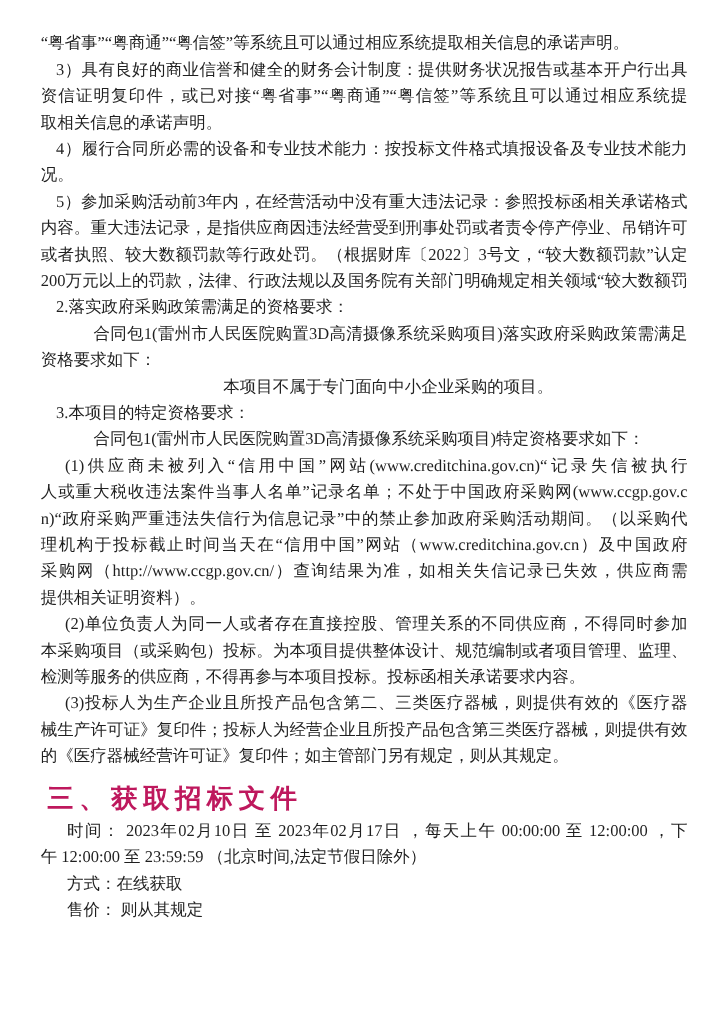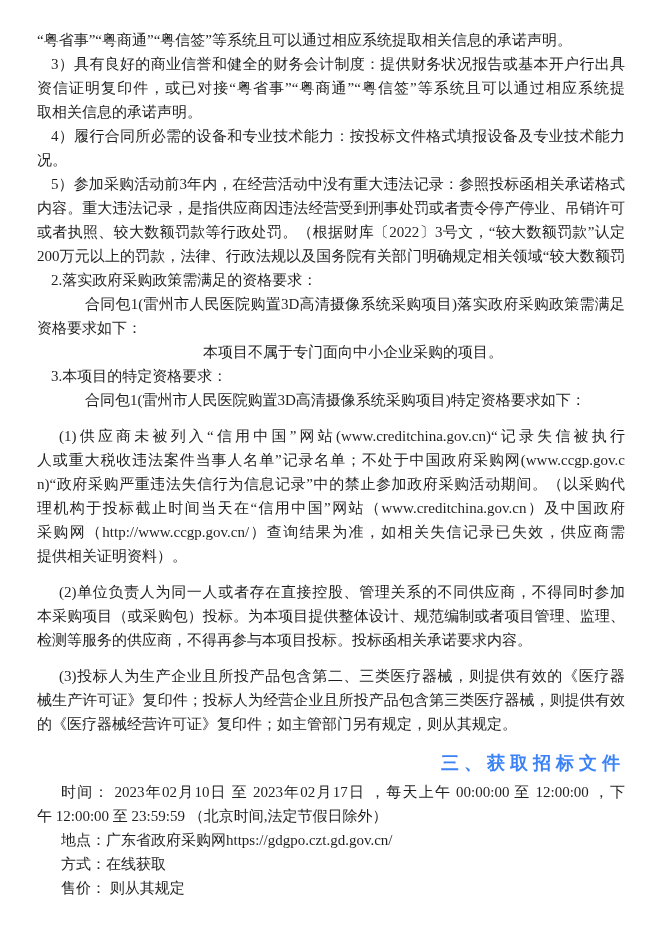--- a/index.html
+++ b/index.html
@@ -18,35 +18,34 @@
     font-size: 15px;
     line-height: 24px;
     height: 24px;
     overflow: hidden;
     white-space: normal;
     text-align: left;
   }
   
   .j { text-align: justify; text-align-last: justify; }
   .i1 { padding-left: 14px; }  
-  .i2 { padding-left: 22px; margin-top: 12px; }  
+  .i2 { padding-left: 22px; }  
   .i3 { padding-left: 48px; }  
   .i4 { padding-left: 44px; text-align: center; }  
   .i5 { padding-left: 24px; }  
   .heading {
-    font-size: 18px;
+    font-size: 24px;
     font-weight: 700;
     letter-spacing: 5px;
     line-height: 26px;
     height: 26px;
     margin: 14px 0 4px 0;
     padding-left: 6px;
     overflow: hidden;
-    color: #3b82f6;
-    text-align: right;
+    color: #be185d;
   }
 </style>
 </head>
 <body>
 
 <div class="page">
 
   <section>
     <div class="ln">“粤省事”“粤商通”“粤信签”等系统且可以通过相应系统提取相关信息的承诺声明。</div>
     <div class="ln i1 j">3）具有良好的商业信誉和健全的财务会计制度：提供财务状况报告或基本开户行出具的</div>
@@ -75,18 +74,17 @@
     <div class="ln">检测等服务的供应商，不得再参与本项目投标。投标函相关承诺要求内容。</div>
     <div class="ln i2 j">(3)投标人为生产企业且所投产品包含第二、三类医疗器械，则提供有效的《医疗器</div>
     <div class="ln j">械生产许可证》复印件；投标人为经营企业且所投产品包含第三类医疗器械，则提供有效</div>
     <div class="ln">的《医疗器械经营许可证》复印件；如主管部门另有规定，则从其规定。</div>
   </section>
 
   <section>
     <h2 class="heading">三、获取招标文件</h2>
     <div class="ln i5 j">时间： 2023年02月10日 至 2023年02月17日 ，每天上午 00:00:00 至 12:00:00 ，下</div>
     <div class="ln">午 12:00:00 至 23:59:59 （北京时间,法定节假日除外）</div>
-    <div class="ln i5">地点：广东省政府采购网https://gdgpo.czt.gd.gov.cn/</div>
     <div class="ln i5">方式：在线获取</div>
     <div class="ln i5">售价： 则从其规定</div>
   </section>
 
 </div>
 
 </body></html>

